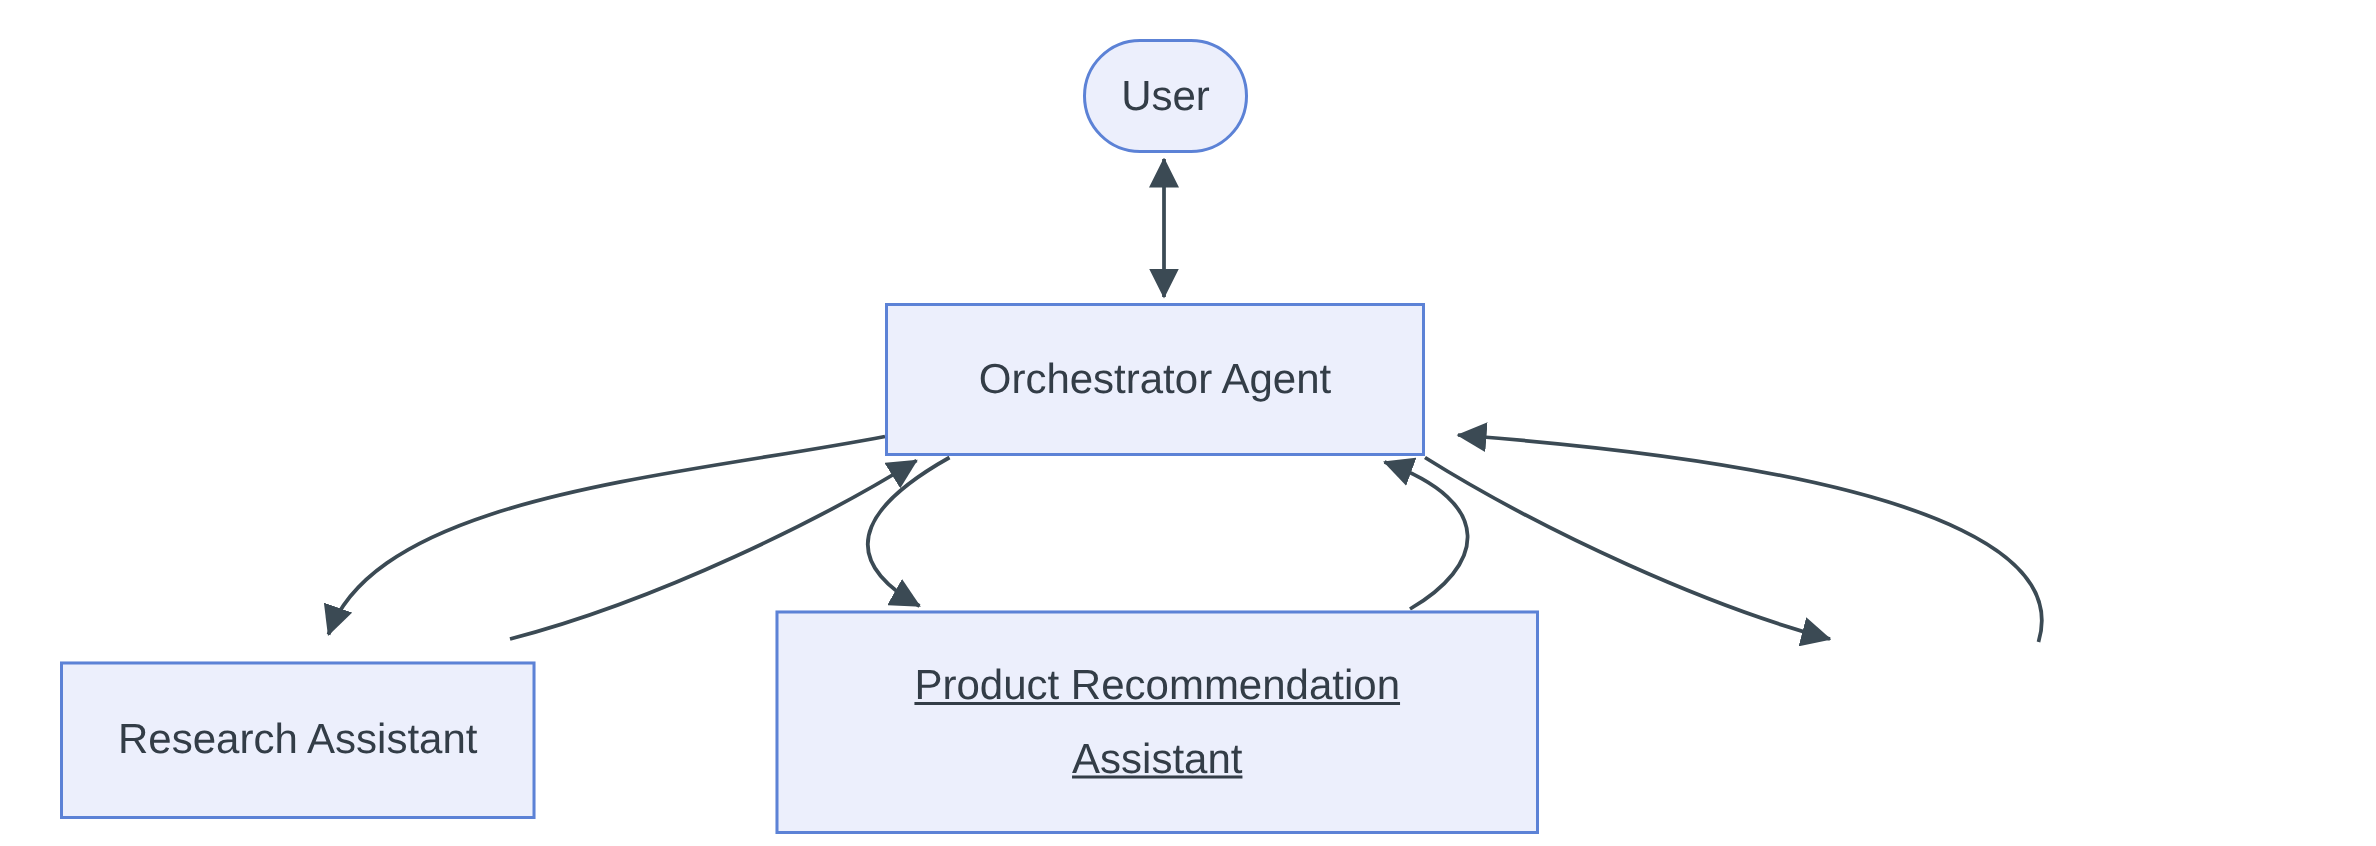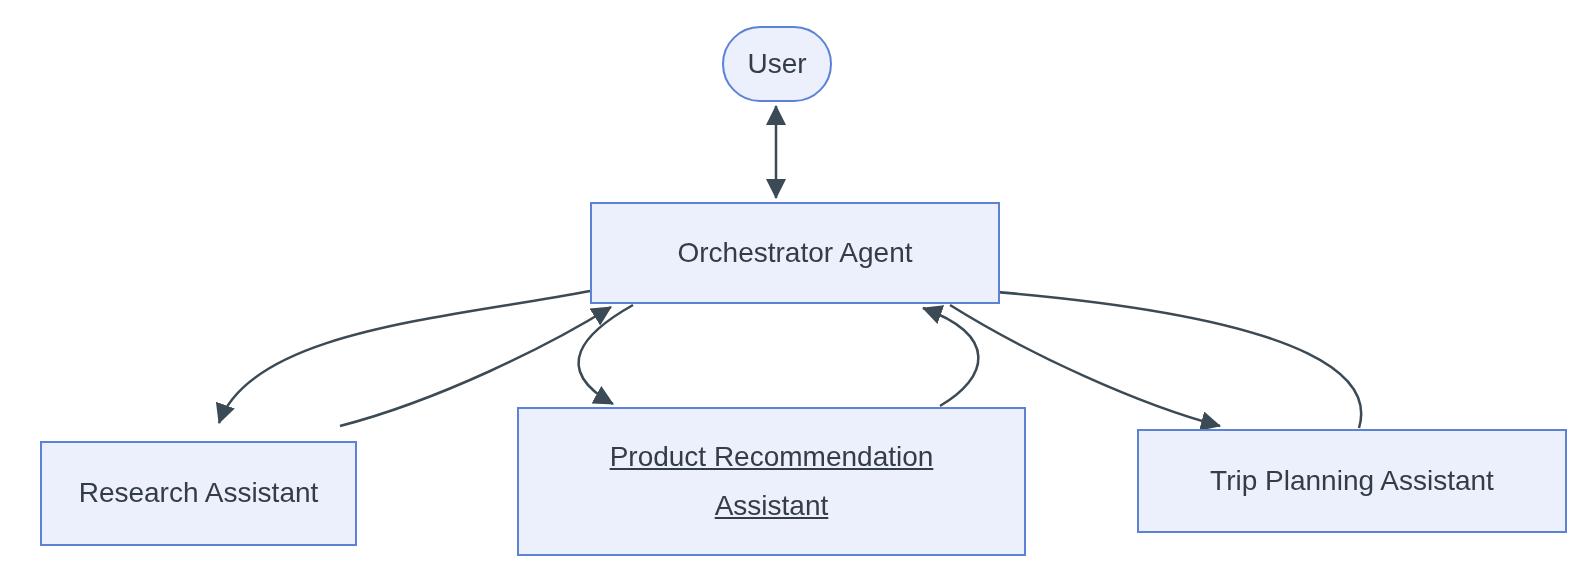--- a/index.html
+++ b/index.html
@@ -42,21 +42,21 @@
     background: var(--node_fill);
     border: 2px solid var(--node_border);
     color: var(--label_color);
     font-size: 28px;
     line-height: 1.3;
     text-align: center;
   }
   .node .label { display: inline-block; }
 
   .node-user        { left: 722px; top: 26px;  width: 110px; height: 76px; border-radius: 38px; }
-  .node-orchestrator{ left: 590px; top: 202px; width: 410px; height: 102px; }
+  .node-orchestrator{ left: 590px; top: 202px; width: 360px; height: 102px; }
   .node-research    { left: 40px;  top: 427px; width: 317px; height: 105px; margin-top: 14px; }
   .node-product     { left: 517px; top: 407px; width: 509px; height: 149px; text-decoration: underline; }
   .node-product .label { max-width: 440px; line-height: 1.72; }
   .node-trip        { left: 1137px; top: 429px; width: 430px; height: 104px; }
 </style>
 </head>
 <body>
 
 <div class="canvas">
 
@@ -91,17 +91,14 @@
   </div>
 
   <div class="node node-research">
     <span class="label">Research Assistant</span>
   </div>
 
   <div class="node node-product">
     <span class="label">Product Recommendation Assistant</span>
   </div>
 
-  <div class="node node-trip">
-    <span class="label">Trip Planning Assistant</span>
-  </div>
 
 </div>
 
 </body></html>

